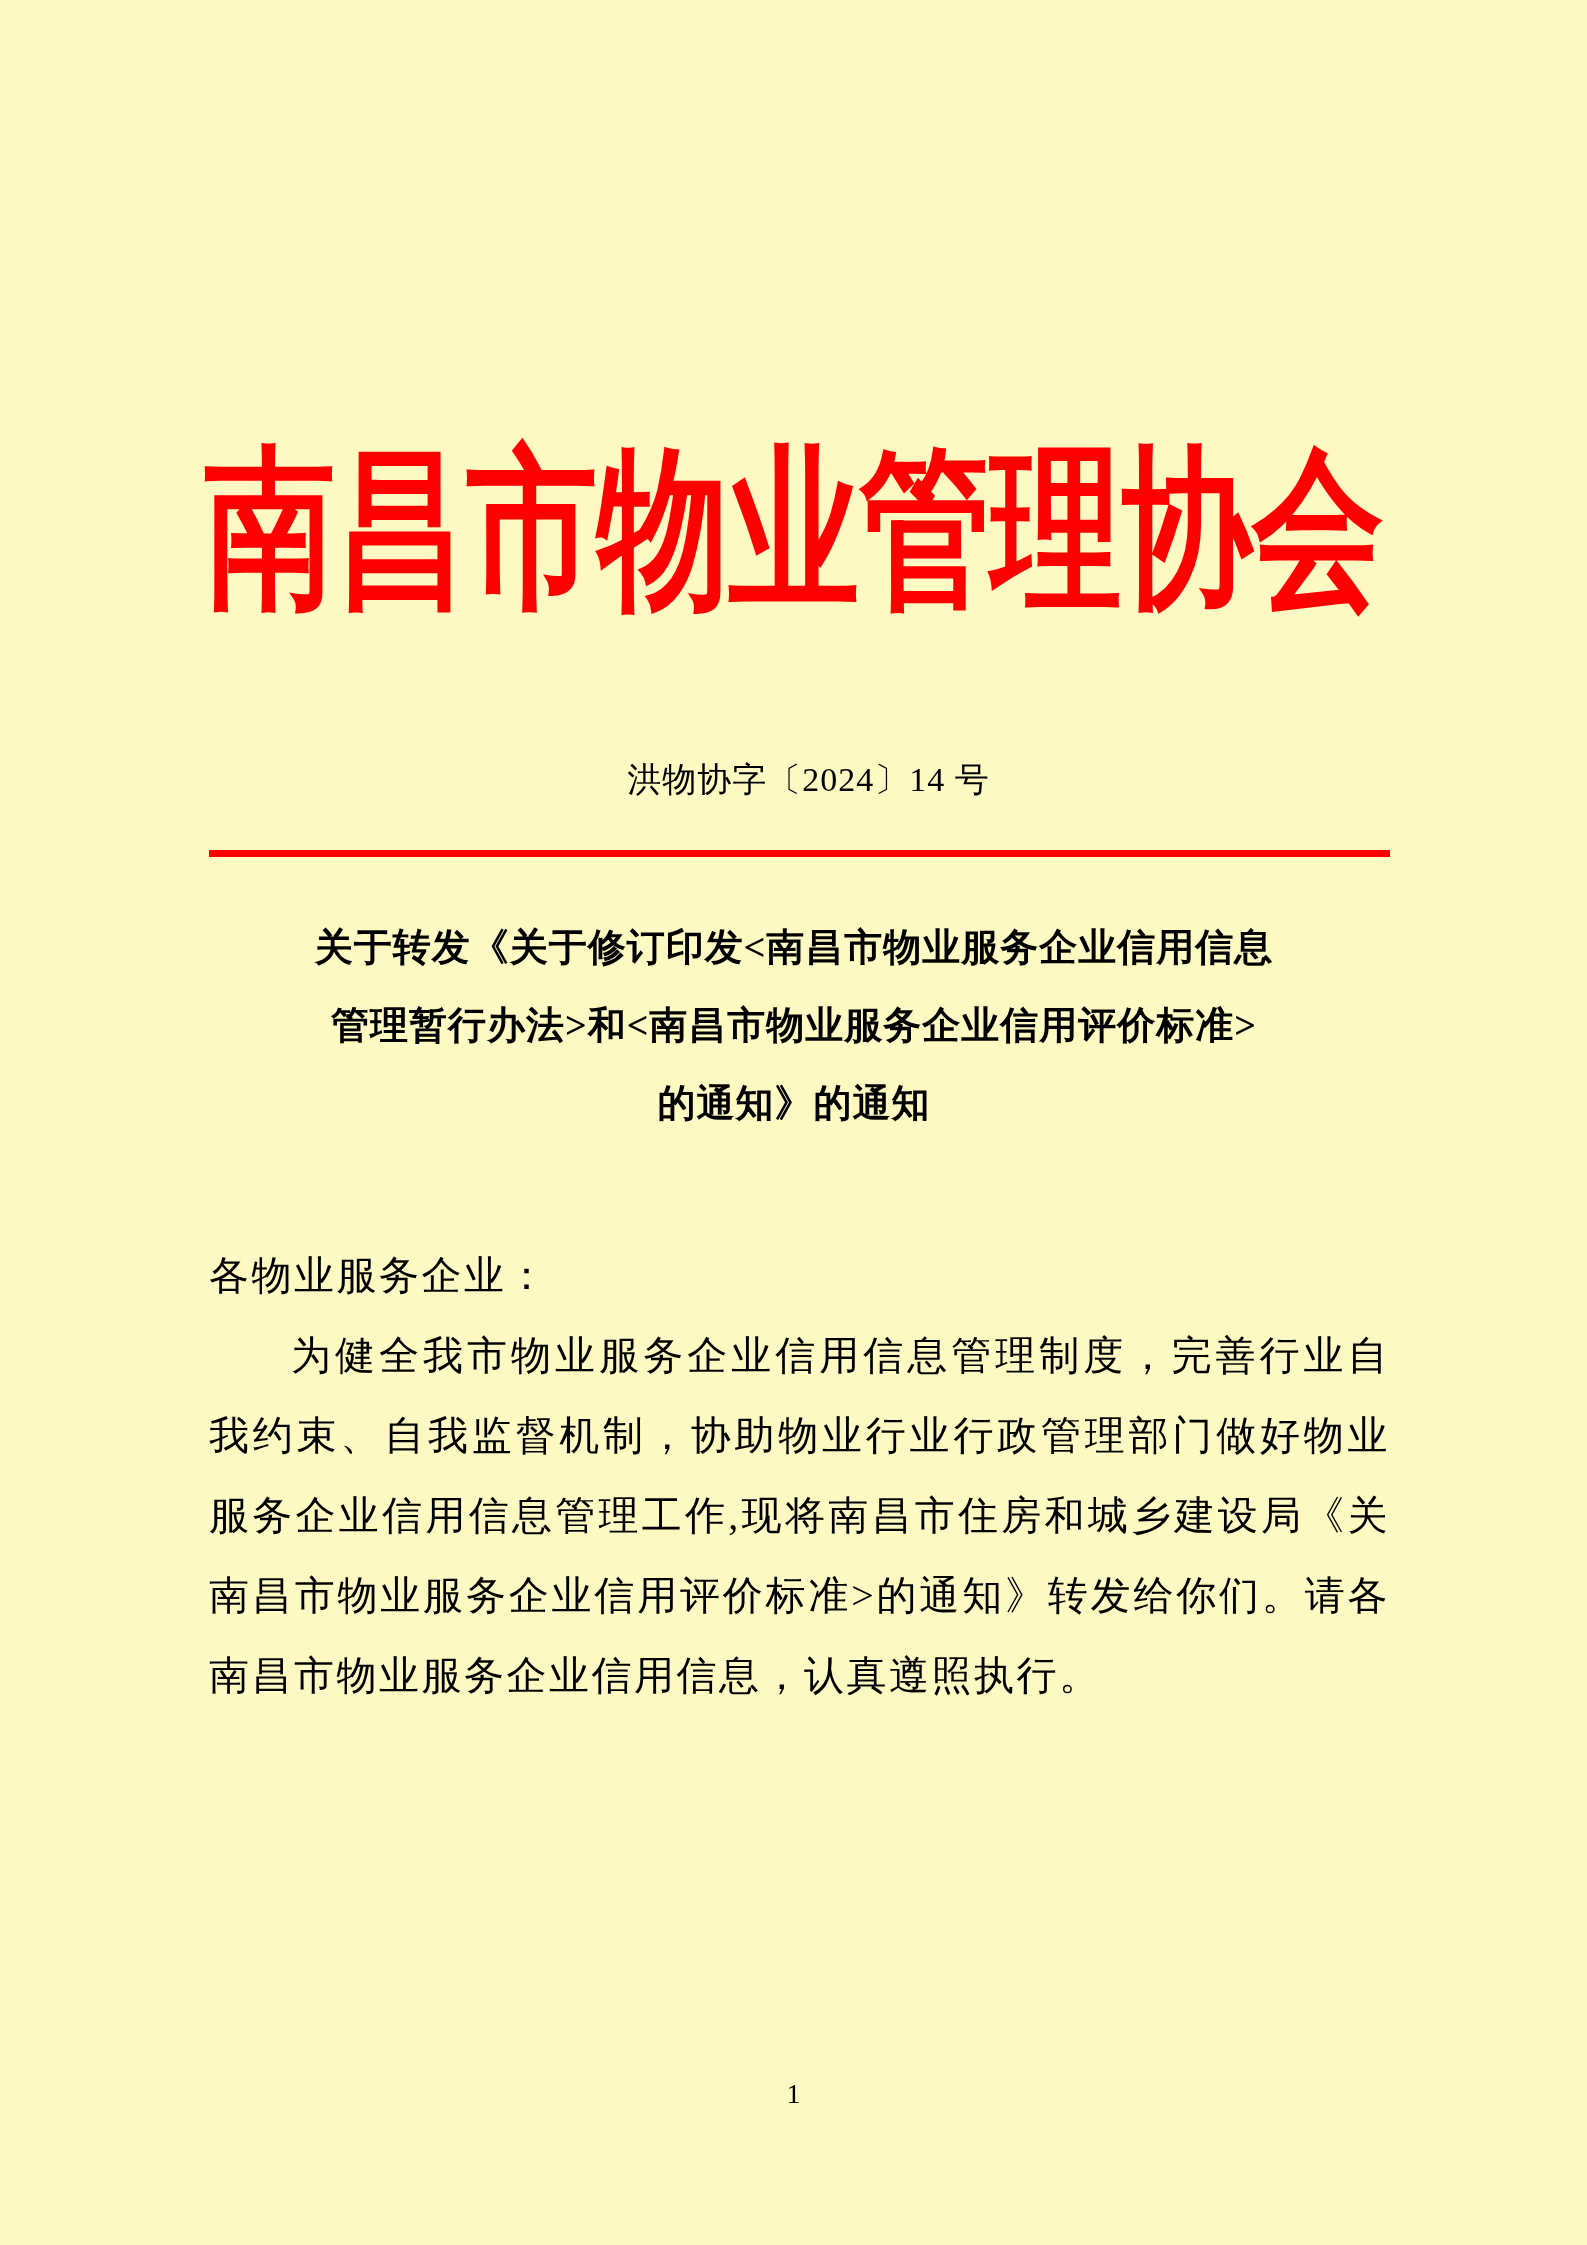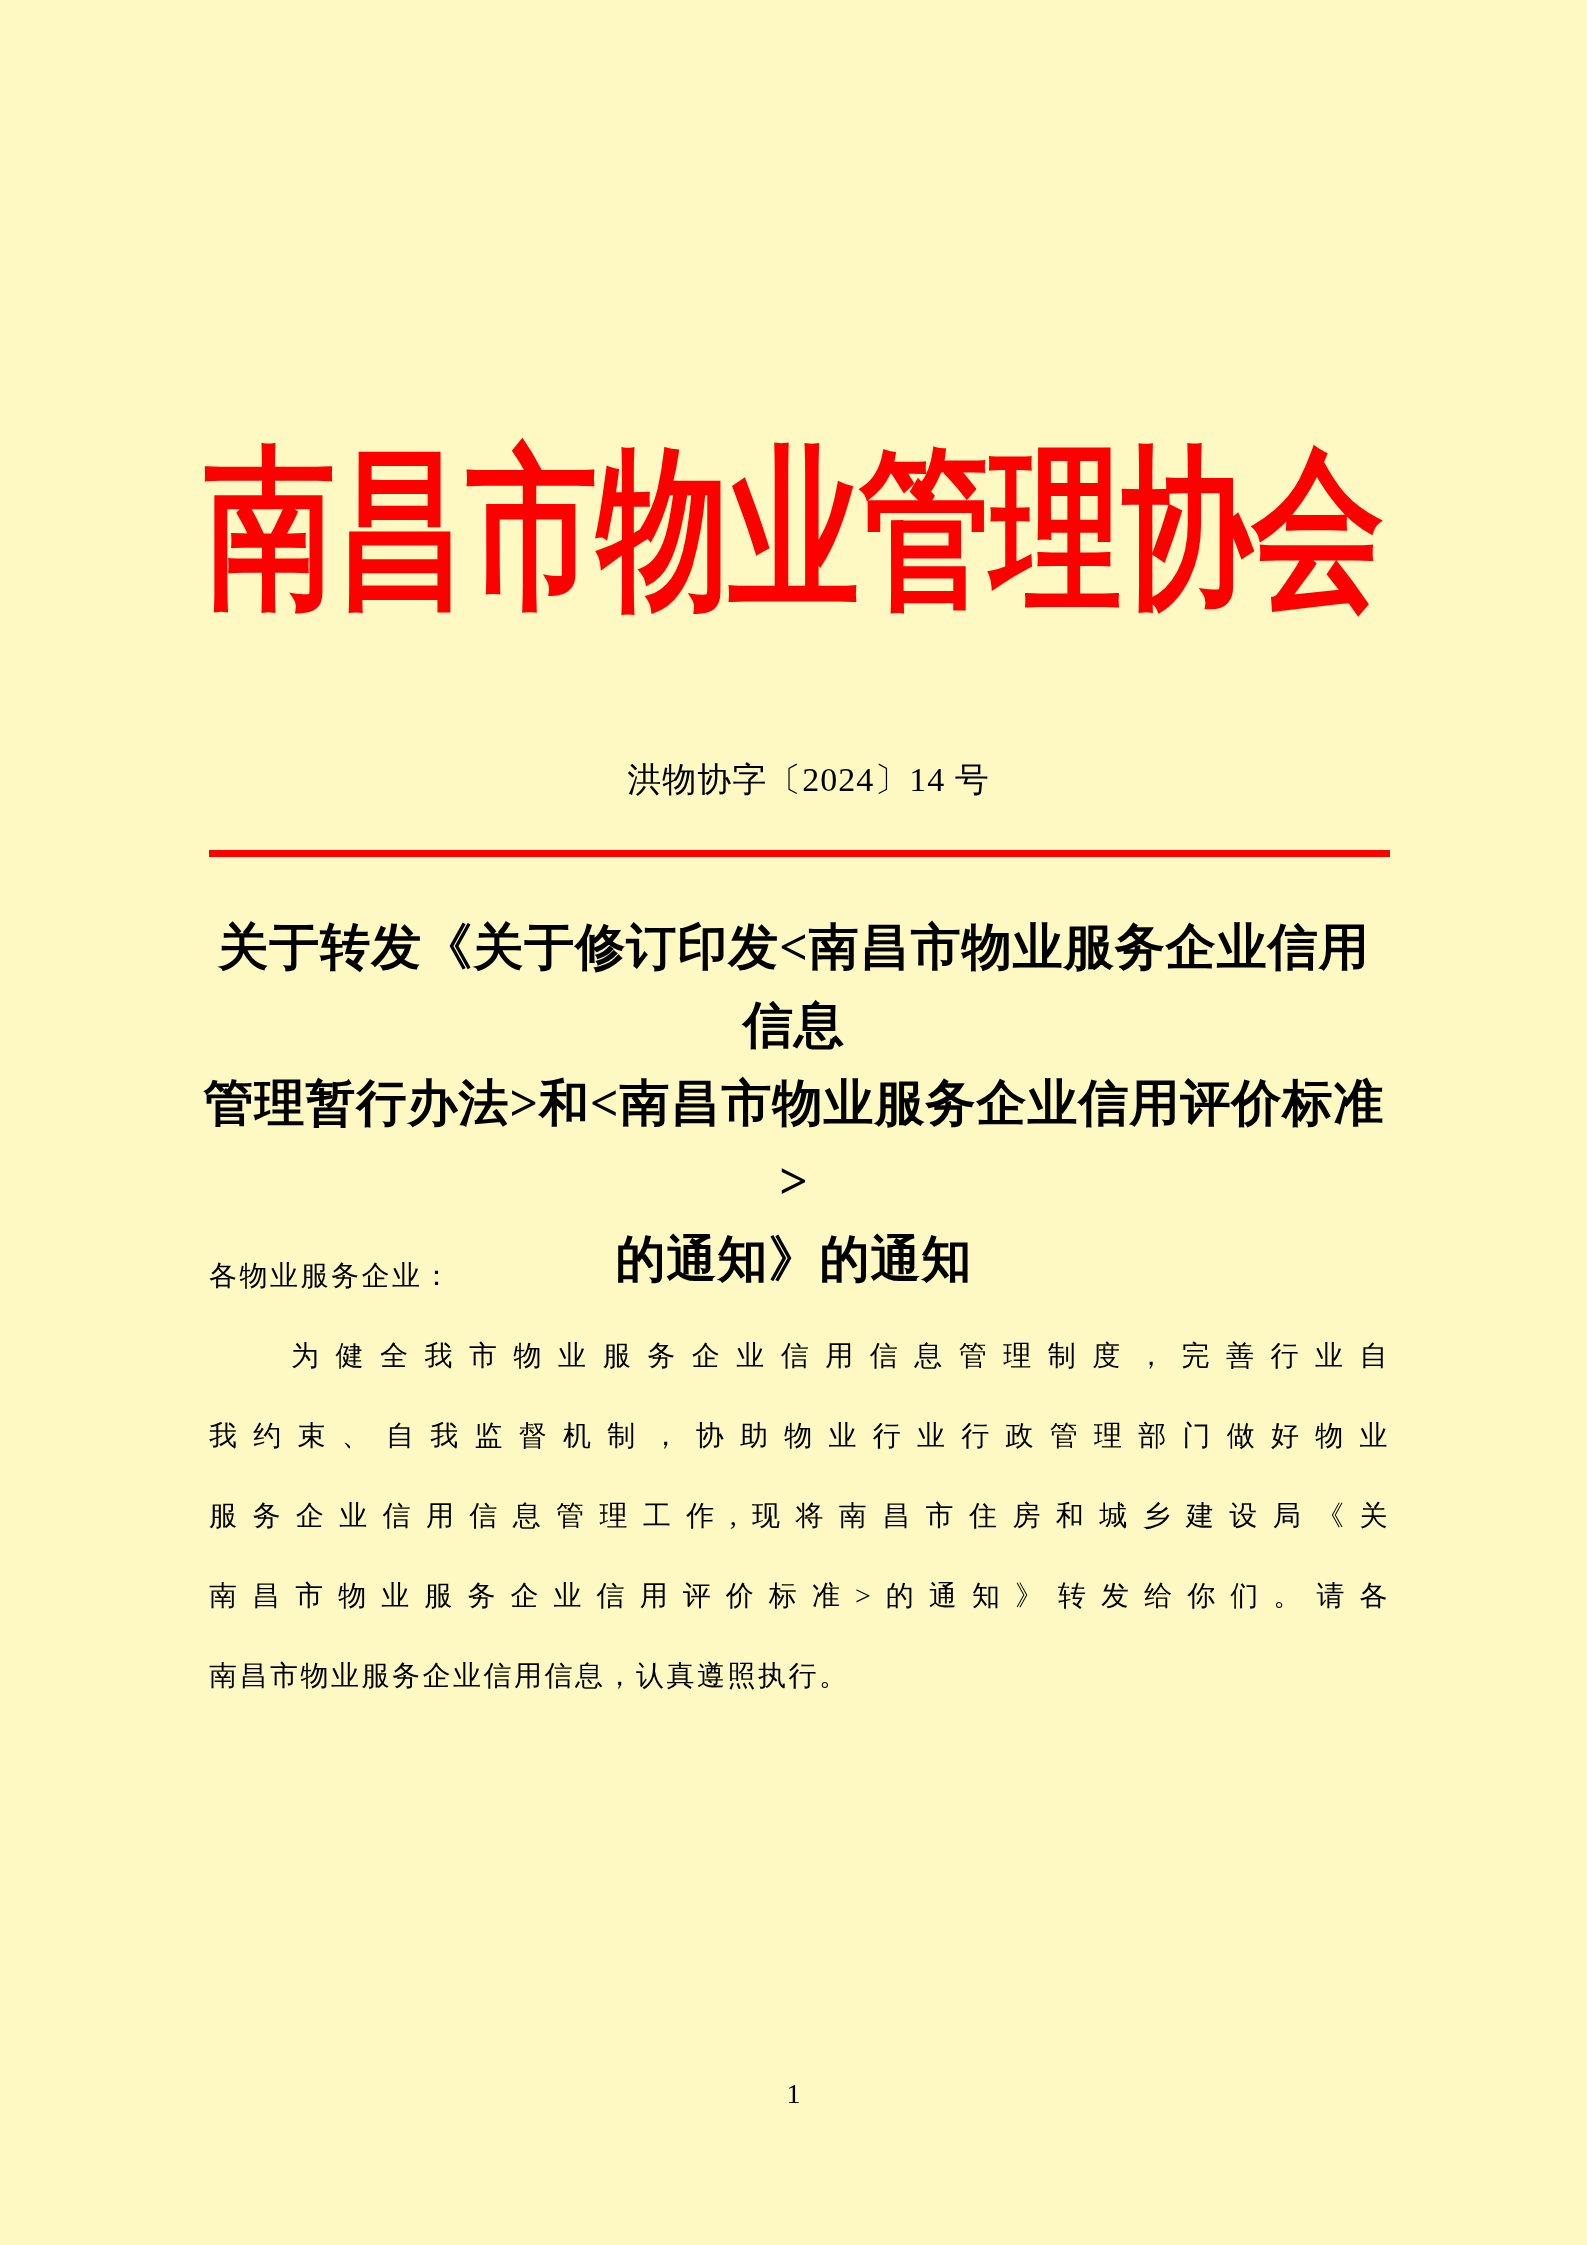--- a/index.html
+++ b/index.html
@@ -48,31 +48,31 @@
     top: 850px;
     width: 1181px;
     height: 7px;
   }
   .doc-title {
     position: absolute;
     left: 203px;
     top: 908px;
     width: 1182px;
     text-align: center;
-    font-size: 50px;
+    font-size: 38px;
     font-weight: bold;
     line-height: 78px;
     letter-spacing: 1px;
   }
   .body-block {
     position: absolute;
     left: 209px;
     top: 1236px;
     width: 1181px;
-    font-size: 28px;
+    font-size: 40px;
     line-height: 80px;
   }
   .body-line {
     height: 80px;
     letter-spacing: 2.5px;
   }
   .jline {
     text-align: justify;
     text-align-last: justify;
     text-justify: inter-character;

